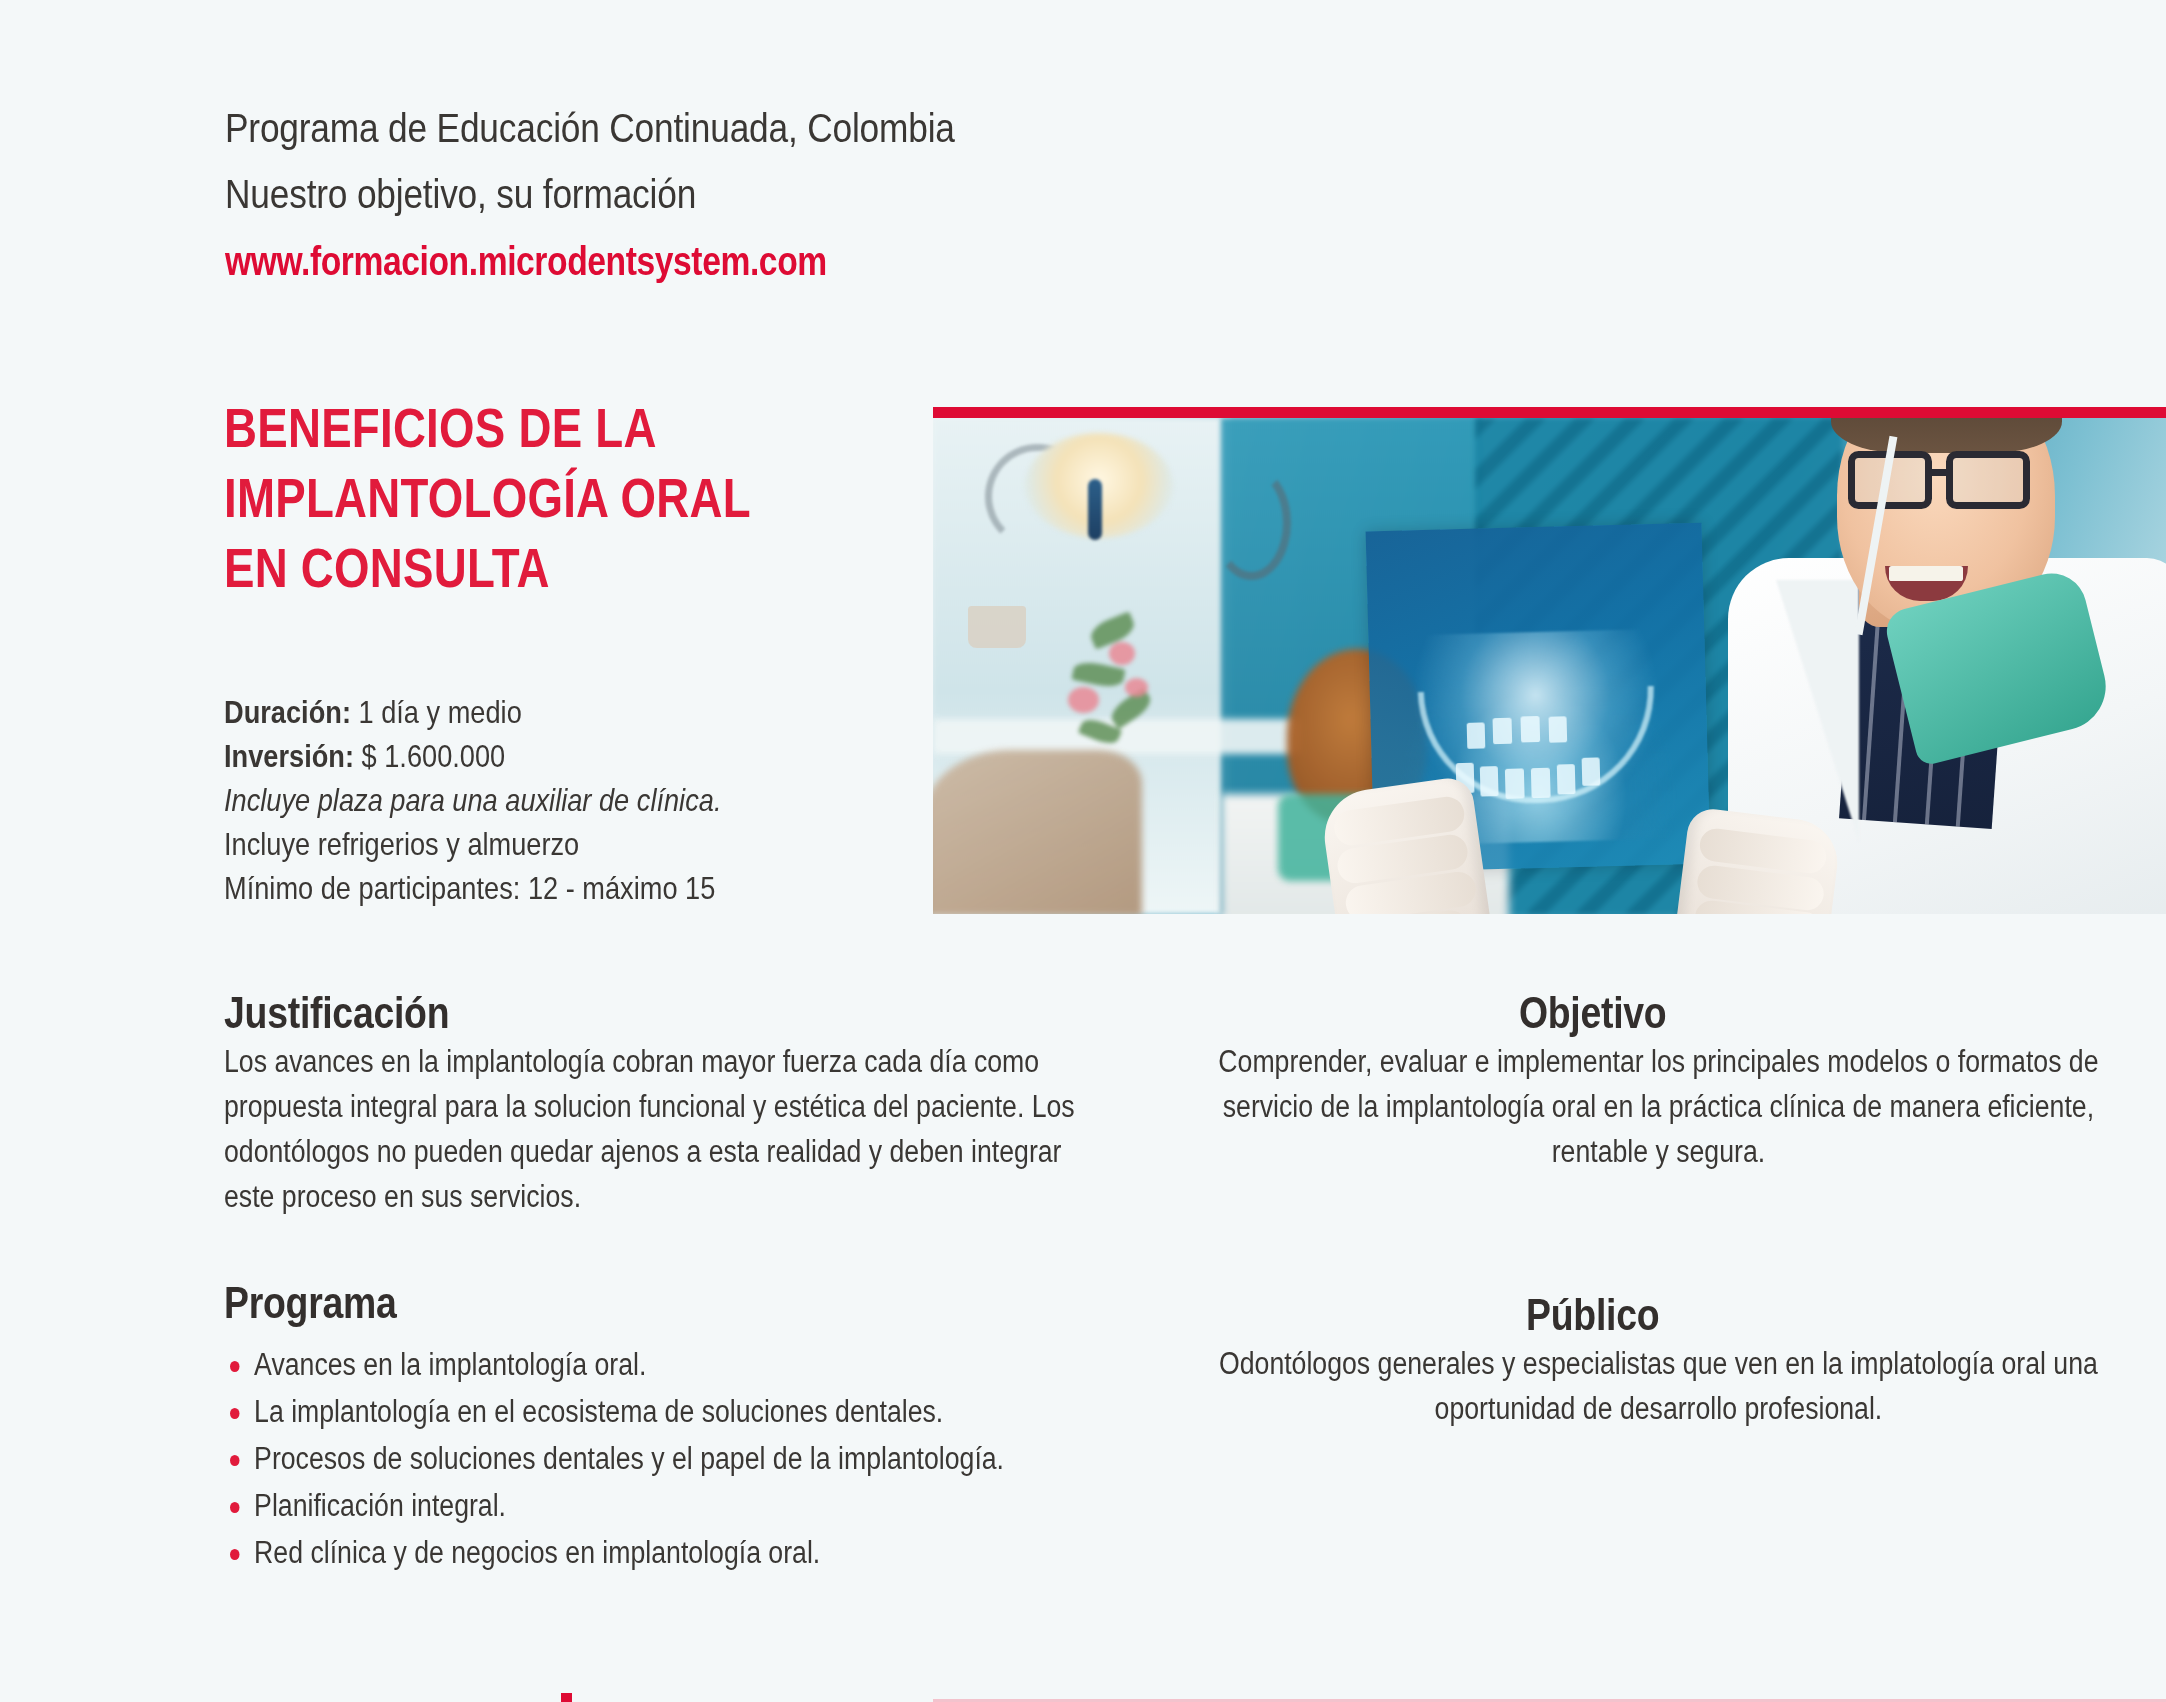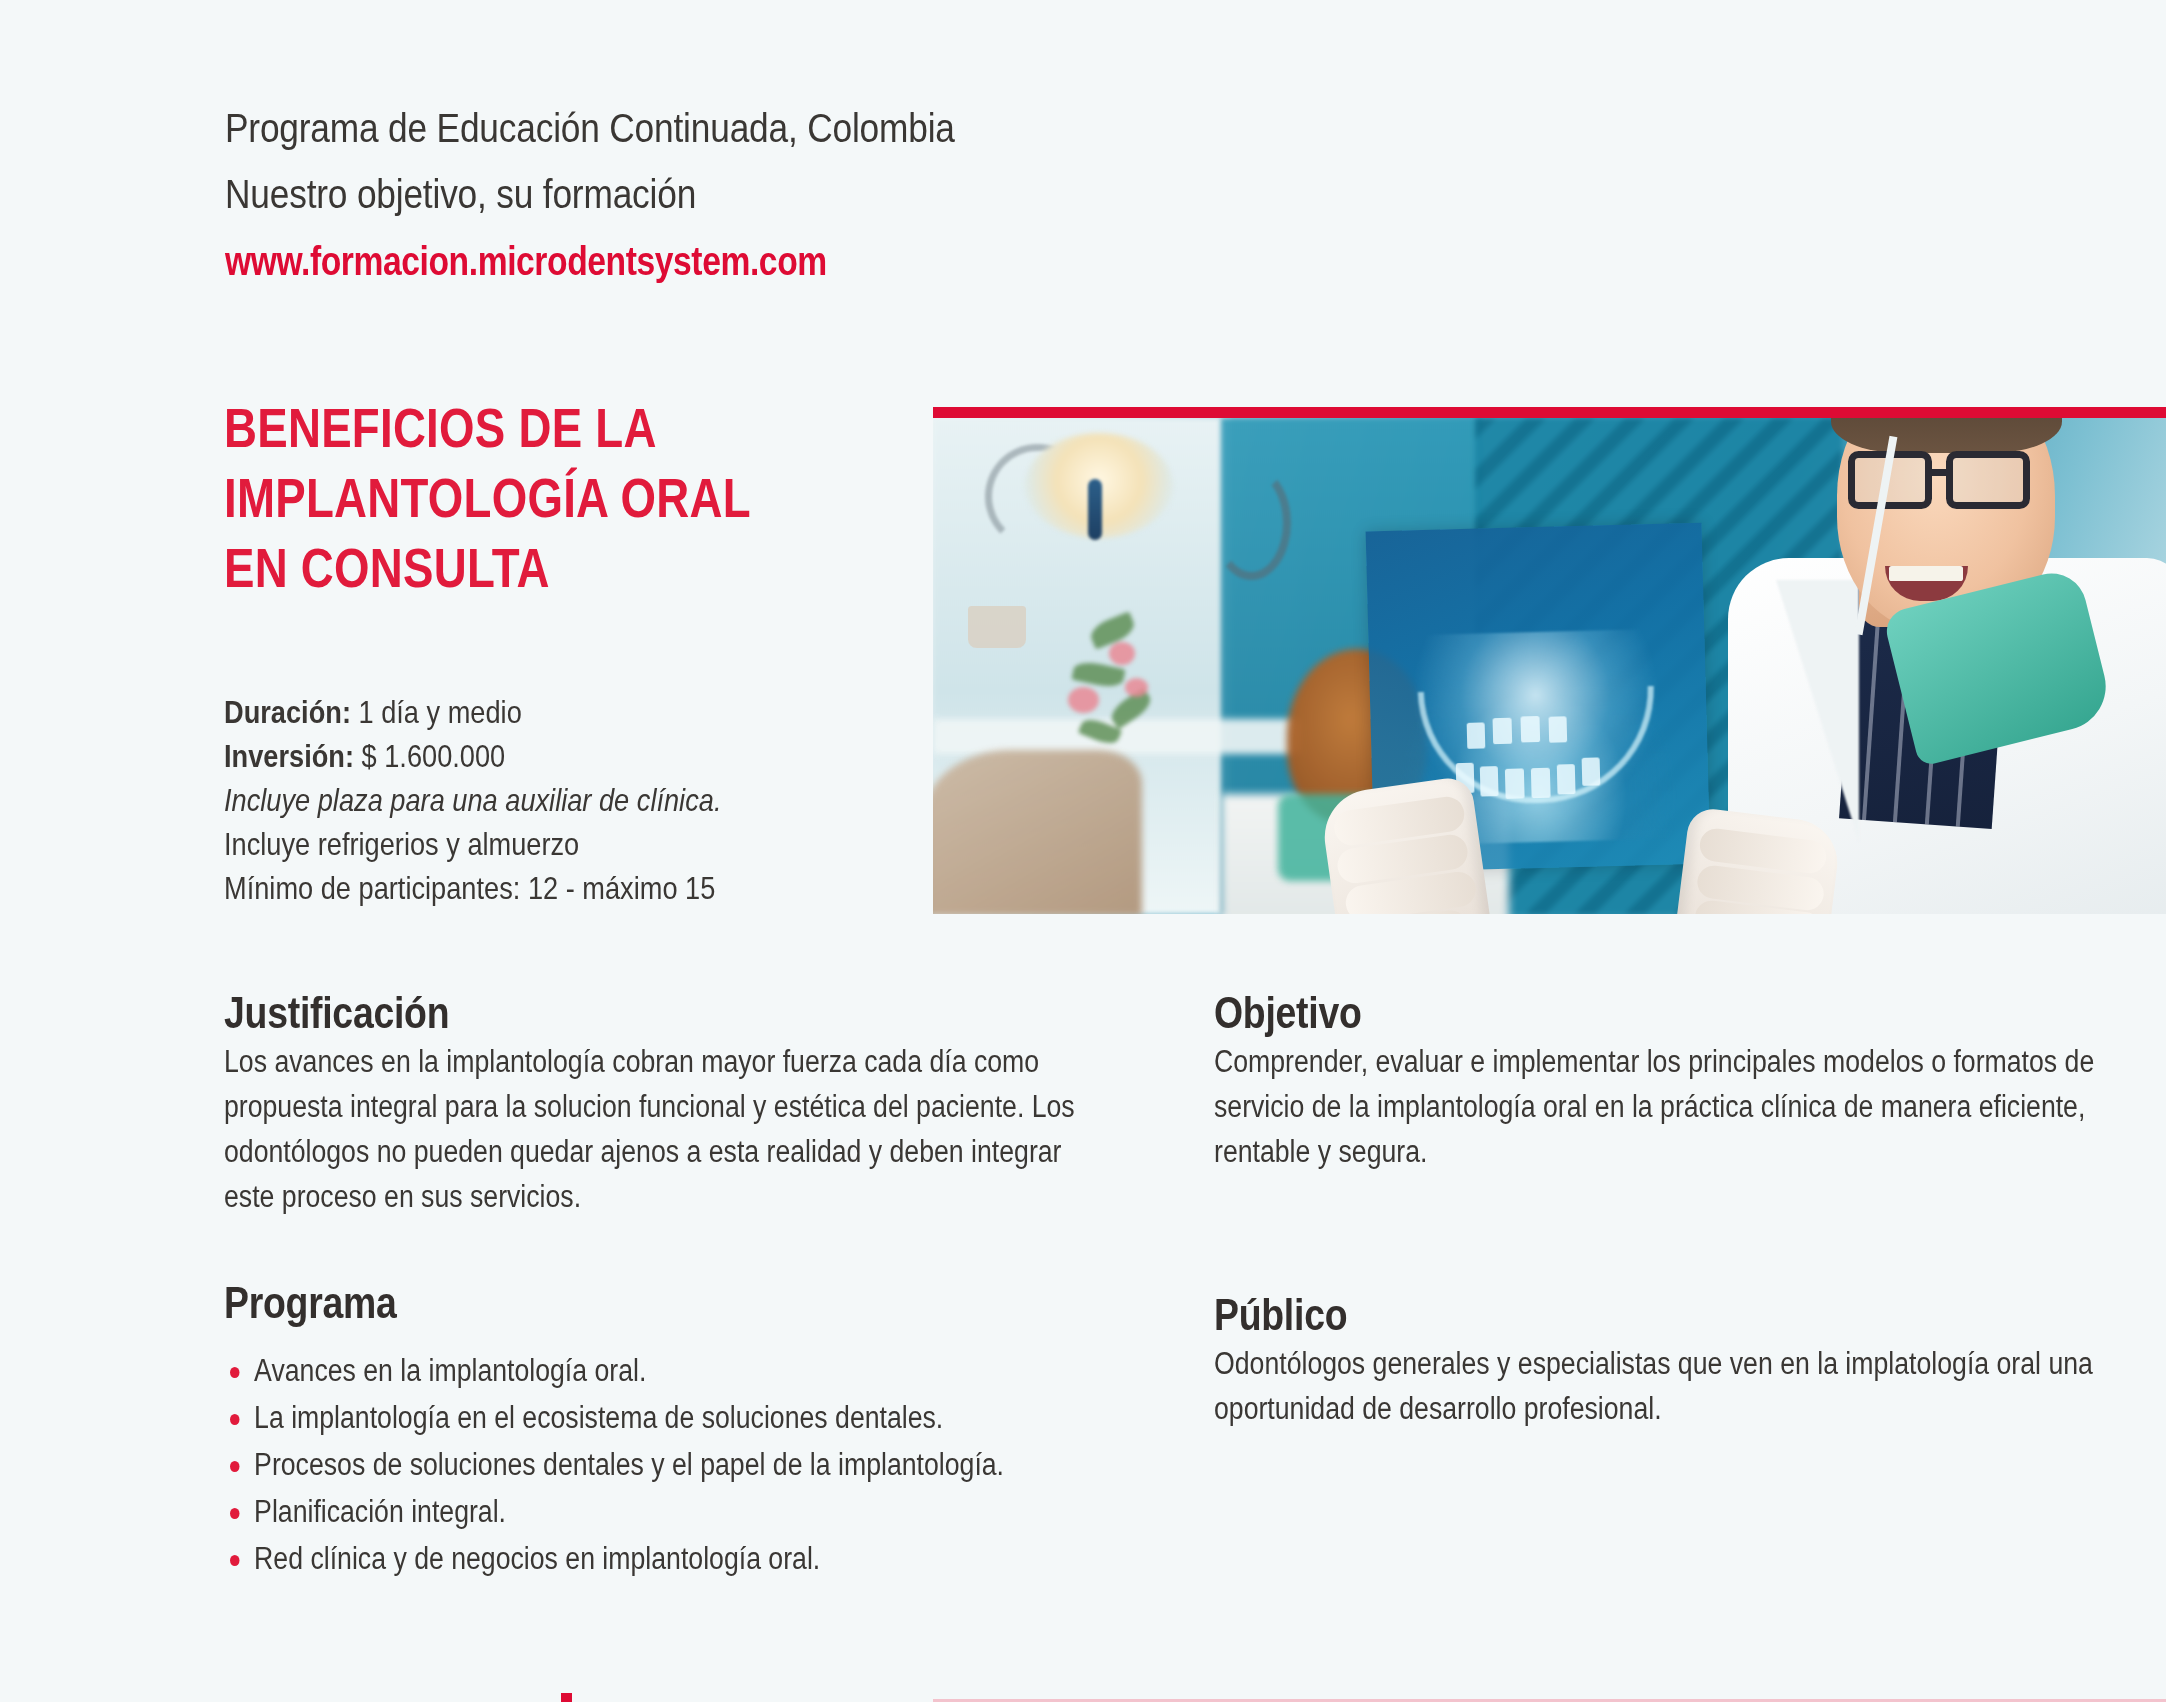--- a/index.html
+++ b/index.html
@@ -268,40 +268,40 @@
     transform-origin:left center;
   }
   .sec-p {
     font-size:31px;
     line-height:45px;
     color:#3a3734;
     transform:scaleX(.86);
     transform-origin:left top;
     width:116%;
   }
-  .blist { list-style:none; margin-top:18px; }
+  .blist { list-style:none; margin-top:12px; }
   .blist li {
     position:relative;
     font-size:31px;
     line-height:47px;
     color:#3a3734;
     padding-left:35px;
     white-space:nowrap;
     transform:scaleX(.86);
     transform-origin:left center;
   }
   .blist li::before {
     content:"";
     position:absolute; left:7px; top:20px;
     width:11.4px; height:11.4px; border-radius:50%;
     background:#e11b3c;
   }
 
   #col-left  { position:absolute; left:224px;  top:987px; width:891px; }
-  #col-right { position:absolute; left:1214px; top:987px; width:891px; }
+  #col-right { position:absolute; left:1214px; top:987px; width:891px;text-align:center; }
   .gap { height:58px; }
 
   
   #footer-dot {
     position:absolute; left:561px; top:1693px;
     width:10.5px; height:12.2px; background:#de0b34;
   }
   #footer-rule {
     position:absolute; left:933px; top:1699px;
     width:1233px; height:3.5px; background:#f3c3cd;

